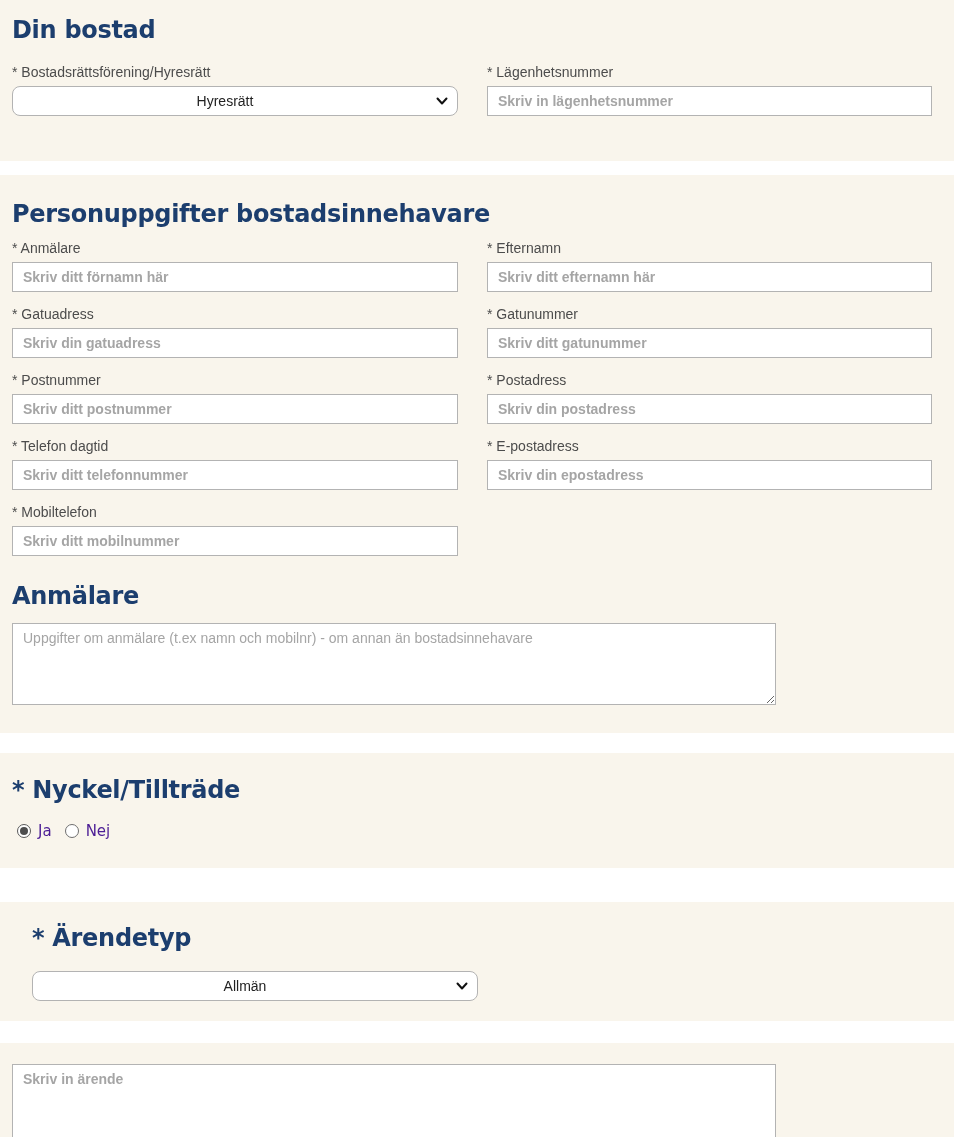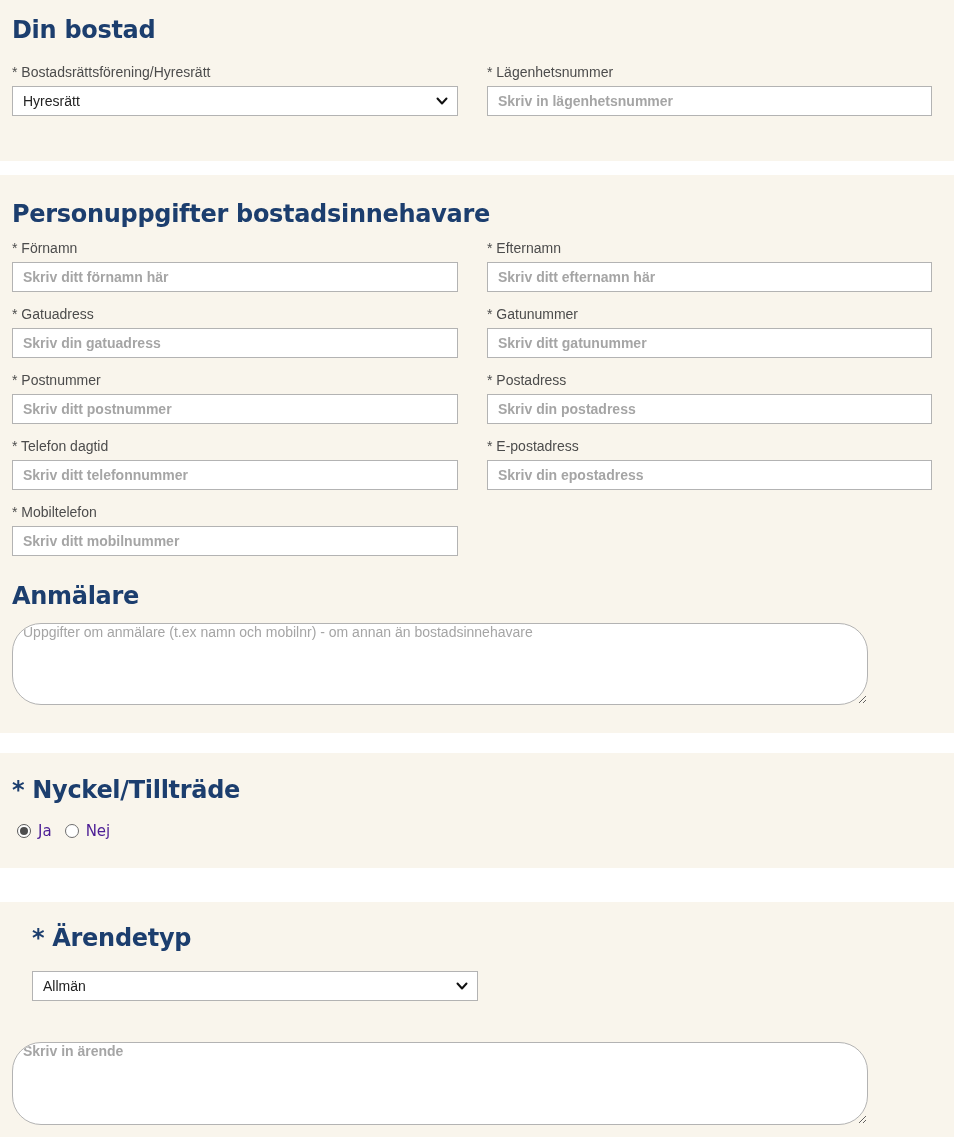--- a/index.html
+++ b/index.html
@@ -18,40 +18,40 @@
 
   .tinput, .sel, .tarea{
     box-sizing:border-box;border:1px solid #b3b3b3;background:#ffffff;
     font-family:"Liberation Sans",sans-serif;font-size:14px;color:#333333;outline:none;
   }
   .tinput{width:100%;height:30px;padding:0 10px;}
   .tinput::placeholder{color:#a5a5a5;font-weight:bold;opacity:1;}
 
   .selwrap{position:relative;width:100%;}
   .sel{width:100%;height:30px;padding:0 30px 0 10px;-webkit-appearance:none;appearance:none;
-       border-radius:0;color:#222222;}
+       border-radius:8px;color:#222222;text-align:center;}
   .chev{position:absolute;right:9px;top:8px;pointer-events:none;line-height:0;}
 
-  .tarea{width:856px;padding:0 10px;resize:vertical;display:block;border-radius:29px;}
+  .tarea{width:764px;padding:6px 10px;resize:vertical;display:block;}
   .tarea::placeholder{color:#a5a5a5;opacity:1;}
   .tarea.bold-ph::placeholder{font-weight:bold;}
 
   
   #sec-bostad{padding-top:15px;padding-bottom:30px;margin-bottom:14px;}
   #sec-bostad h2{margin-bottom:20px;}
 
   #sec-person{padding-top:24px;padding-bottom:28px;margin-bottom:20px;}
   #sec-person h2{margin-bottom:12px;}
   #anmalare-title{margin-top:10px;margin-bottom:8px;}
   #anmalare-text{height:82px;}
 
   #sec-nyckel{padding-top:22px;padding-bottom:28px;margin-bottom:34px;}
   #sec-nyckel h2{margin-bottom:17px;}
 
-  #sec-arende{padding-top:21px;padding-bottom:20px;padding-left:32px;}
+  #sec-arende{padding-top:21px;padding-bottom:20px;margin-bottom:22px;padding-left:32px;}
   #sec-arende h2{margin-bottom:18px;}
   #arende-selwrap{width:446px;}
 
   #sec-beskrivning{padding-top:21px;padding-bottom:22px;}
   #sec-beskrivning h2{margin-bottom:19px;}
   #beskrivning-text{height:83px;}
 
   
   .radio-row{display:flex;align-items:center;gap:13px;padding-left:5px;}
   .radio-opt{display:flex;align-items:center;gap:7px;cursor:pointer;}
@@ -88,21 +88,21 @@
         <input class="tinput" type="text" placeholder="Skriv in lägenhetsnummer" style="">
       </div>
     </div>
   </section>
 
   <section class="panel" id="sec-person">
     <h2>Personuppgifter bostadsinnehavare</h2>
     <div class="grid">
 
       <div class="field">
-        <label class="flabel">* Förnamn</label>
+        <label class="flabel">* Anmälare</label>
         <input class="tinput" type="text" placeholder="Skriv ditt förnamn här" style="">
       </div>
 
       <div class="field">
         <label class="flabel">* Efternamn</label>
         <input class="tinput" type="text" placeholder="Skriv ditt efternamn här" style="">
       </div>
 
       <div class="field">
         <label class="flabel">* Gatuadress</label>

